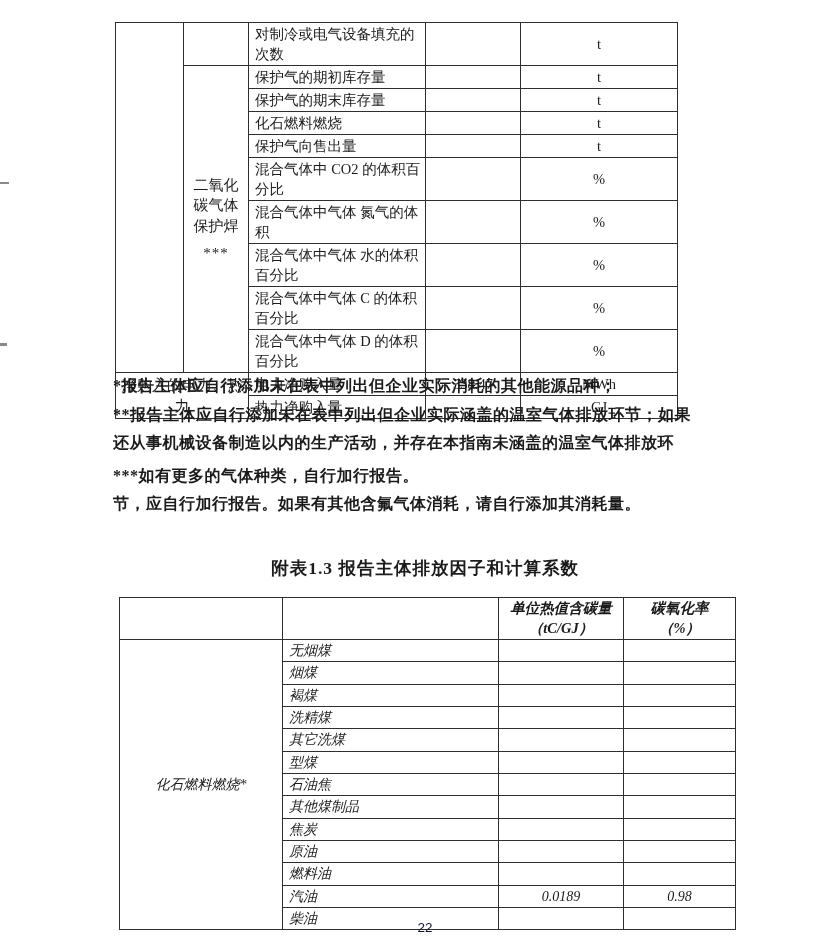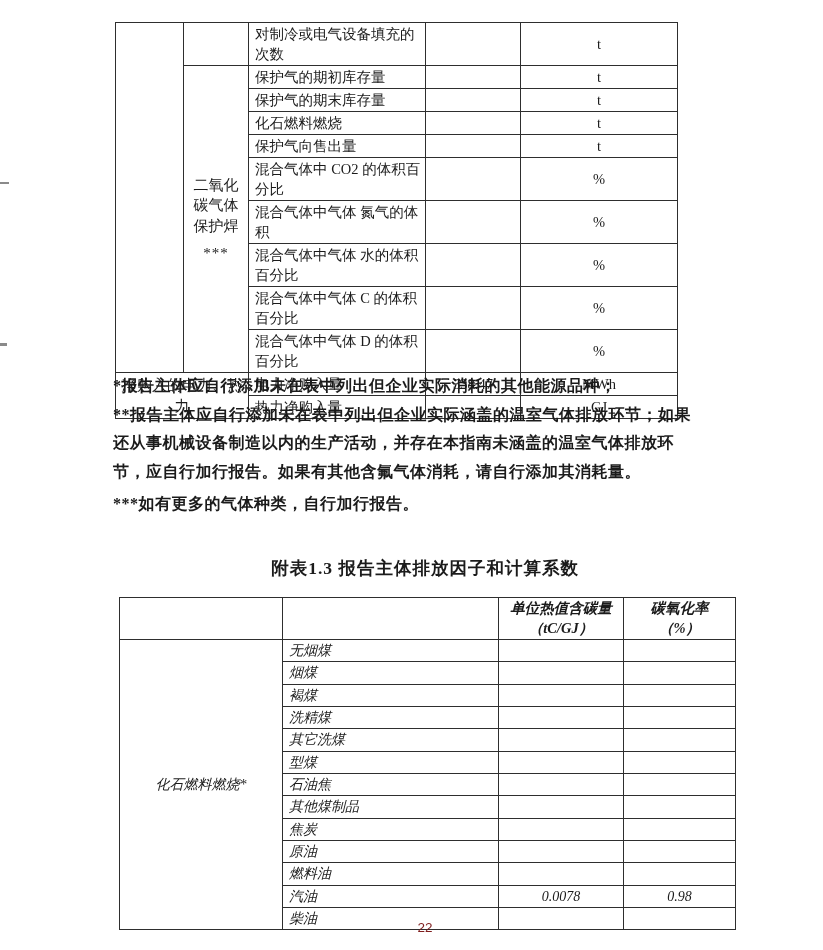--- a/index.html
+++ b/index.html
@@ -40,21 +40,21 @@
   .footnote-line { height:28.5px; line-height:28.5px; white-space:nowrap;font-weight:bold; }
   .footnote-line.gap { margin-top:4px; }
 
   .section-title {
     position:absolute; left:115px; top:556px; width:620px;
     text-align:center; font-weight:bold; font-size:17.5px; letter-spacing:1px;
   }
 
   .page-number {
     position:absolute; left:115px; top:920px; width:620px;
-    text-align:center; font-size:13.5px; color:#7f1d1d;
+    text-align:center; font-size:13.5px; color:#0f172a;
     font-family:"Liberation Sans","DejaVu Sans",sans-serif;
   }
 
   .scan-mark { position:absolute; background:#8a8a8a; }
   .mark1 { left:0; top:182px; width:9px; height:2px; }
   .mark2 { left:0; top:343px; width:7px; height:3px; }
 </style>
 </head>
 <body>
 
@@ -139,22 +139,22 @@
       <td class="center"></td>
       <td class="center">GJ</td>
     </tr>
   </tbody>
     </table>
 
   <div class="footnotes">
     <div class="footnote-line">*报告主体应自行添加未在表中列出但企业实际消耗的其他能源品种；</div>
     <div class="footnote-line">**报告主体应自行添加未在表中列出但企业实际涵盖的温室气体排放环节；如果</div>
     <div class="footnote-line">还从事机械设备制造以内的生产活动，并存在本指南未涵盖的温室气体排放环</div>
+    <div class="footnote-line gap">***如有更多的气体种类，自行加行报告。</div>
     <div class="footnote-line">节，应自行加行报告。如果有其他含氟气体消耗，请自行添加其消耗量。</div>
-    <div class="footnote-line gap">***如有更多的气体种类，自行加行报告。</div>
   </div>
 
   <div class="section-title">附表1.3 报告主体排放因子和计算系数</div>
 
   <table class="t2">
     <colgroup>
       <col style="width:163px">
         <col style="width:216px">
         <col style="width:125px">
         <col style="width:112px">
@@ -223,21 +223,21 @@
       <td class="center"></td>
       <td class="center"></td>
     </tr>
     <tr class="h21">
       <td class="label-cell">燃料油</td>
       <td class="center"></td>
       <td class="center"></td>
     </tr>
     <tr class="h21">
       <td class="label-cell">汽油</td>
-      <td class="center">0.0078</td>
+      <td class="center">0.0189</td>
       <td class="center">0.98</td>
     </tr>
     <tr class="h21">
       <td class="label-cell">柴油</td>
       <td class="center"></td>
       <td class="center"></td>
     </tr>
   </tbody>
     </table>
 

